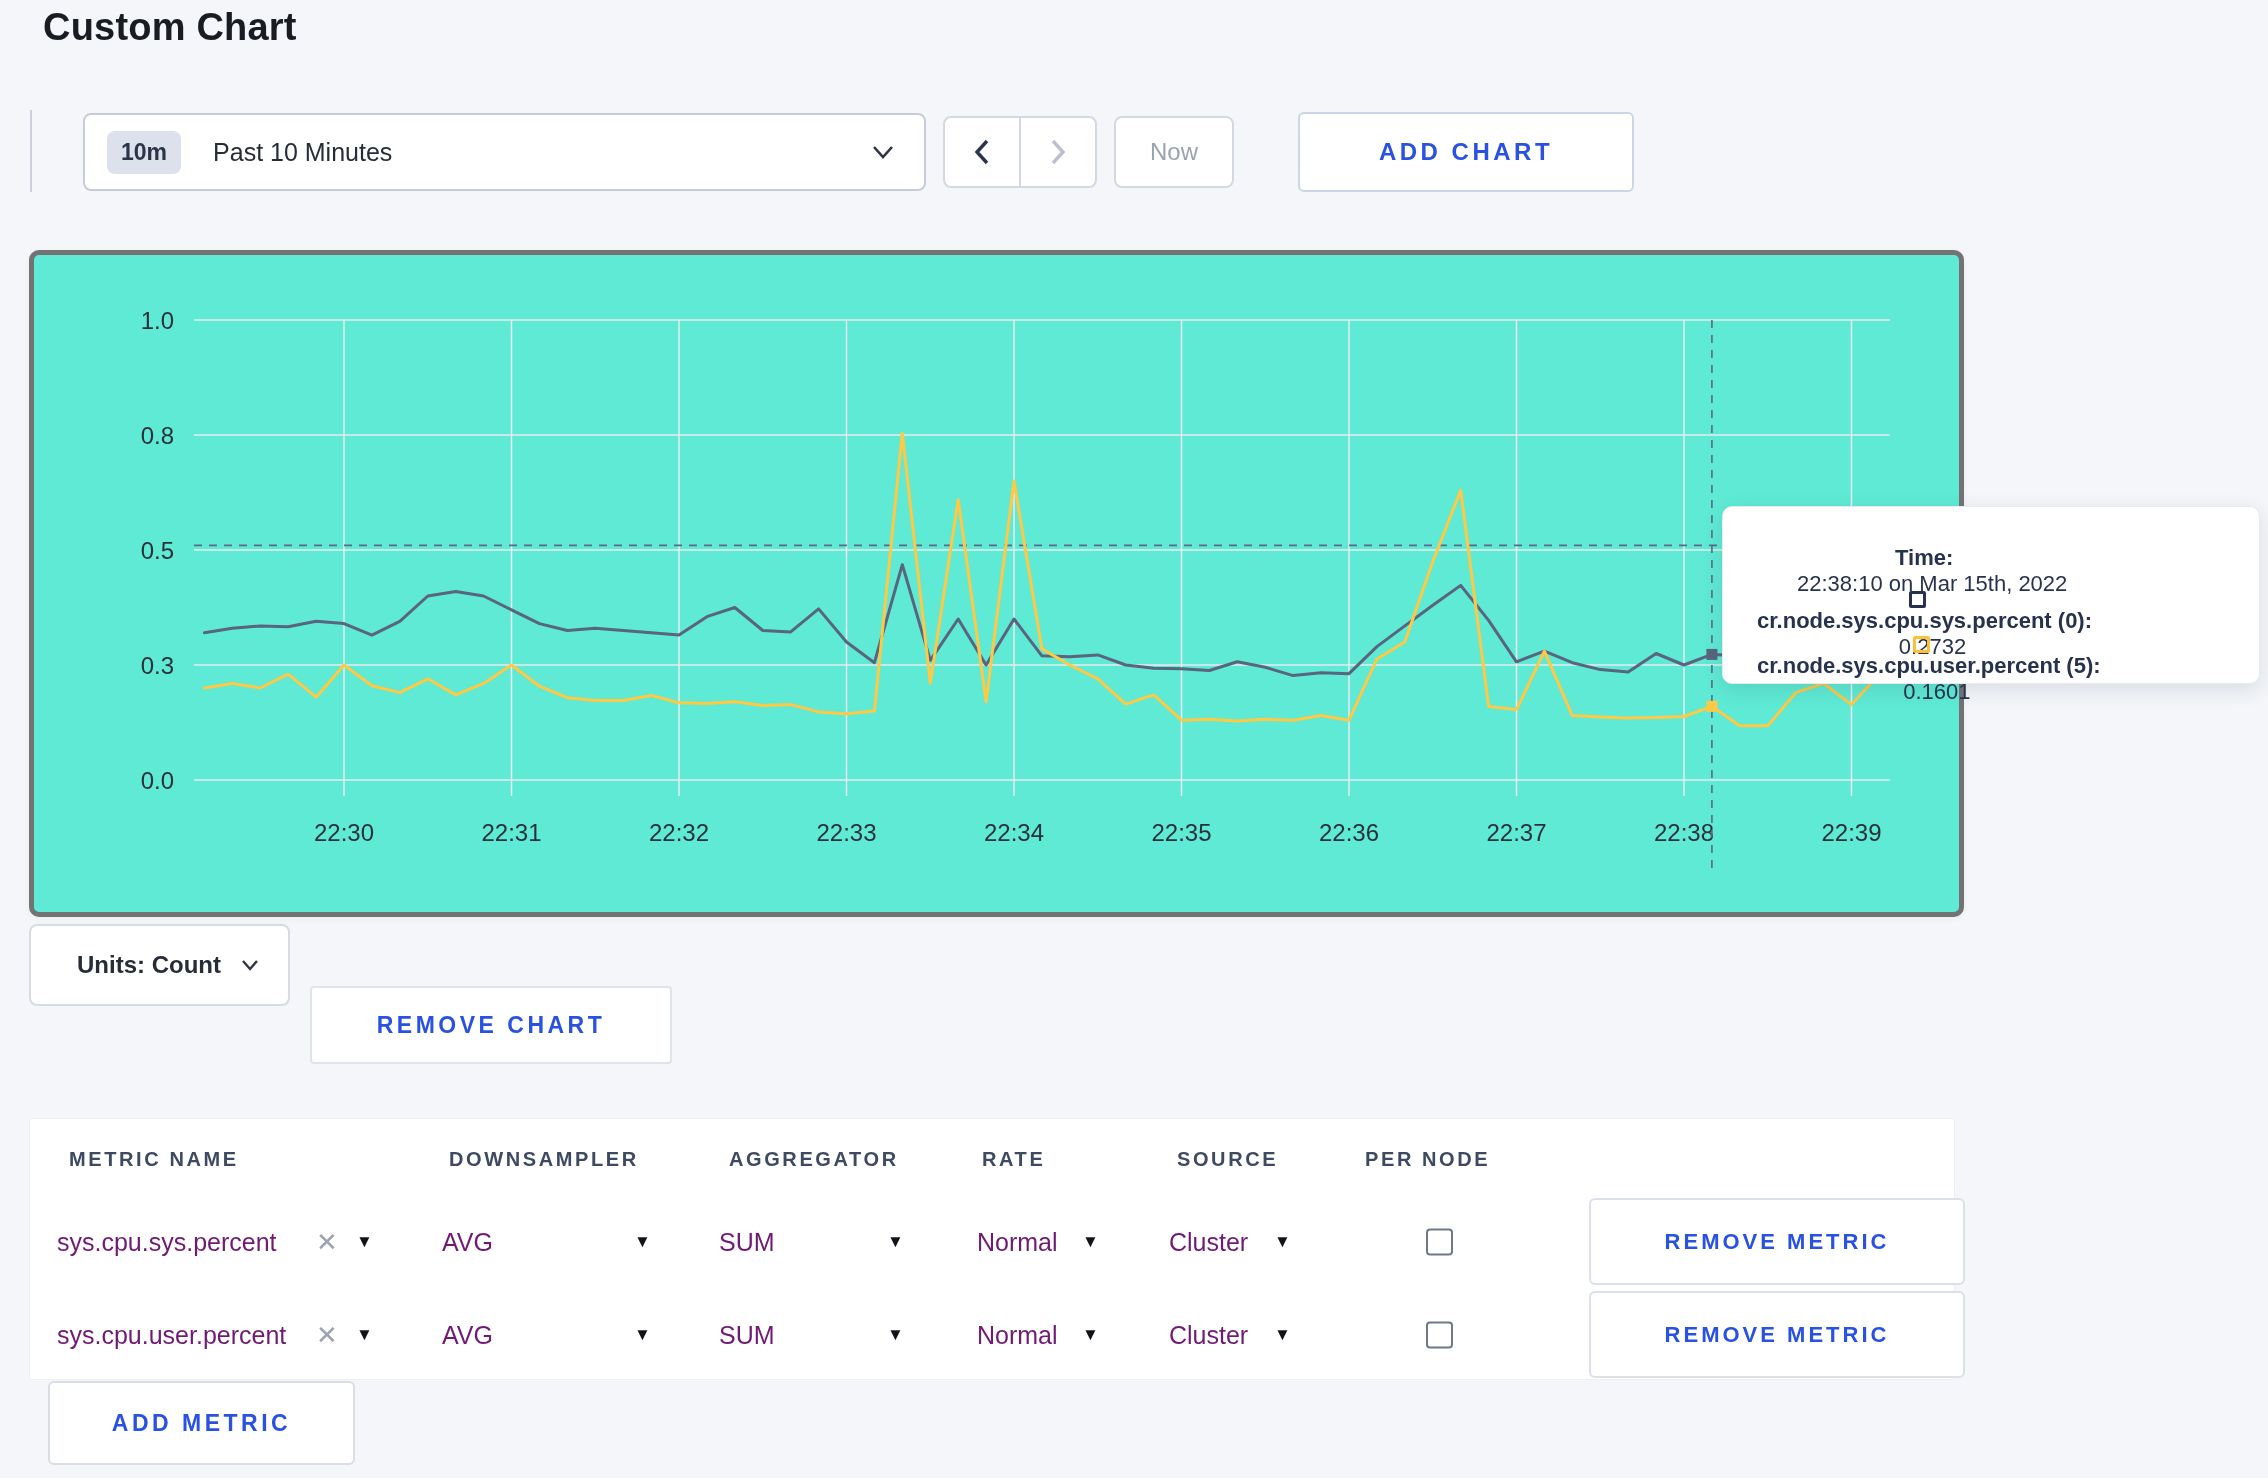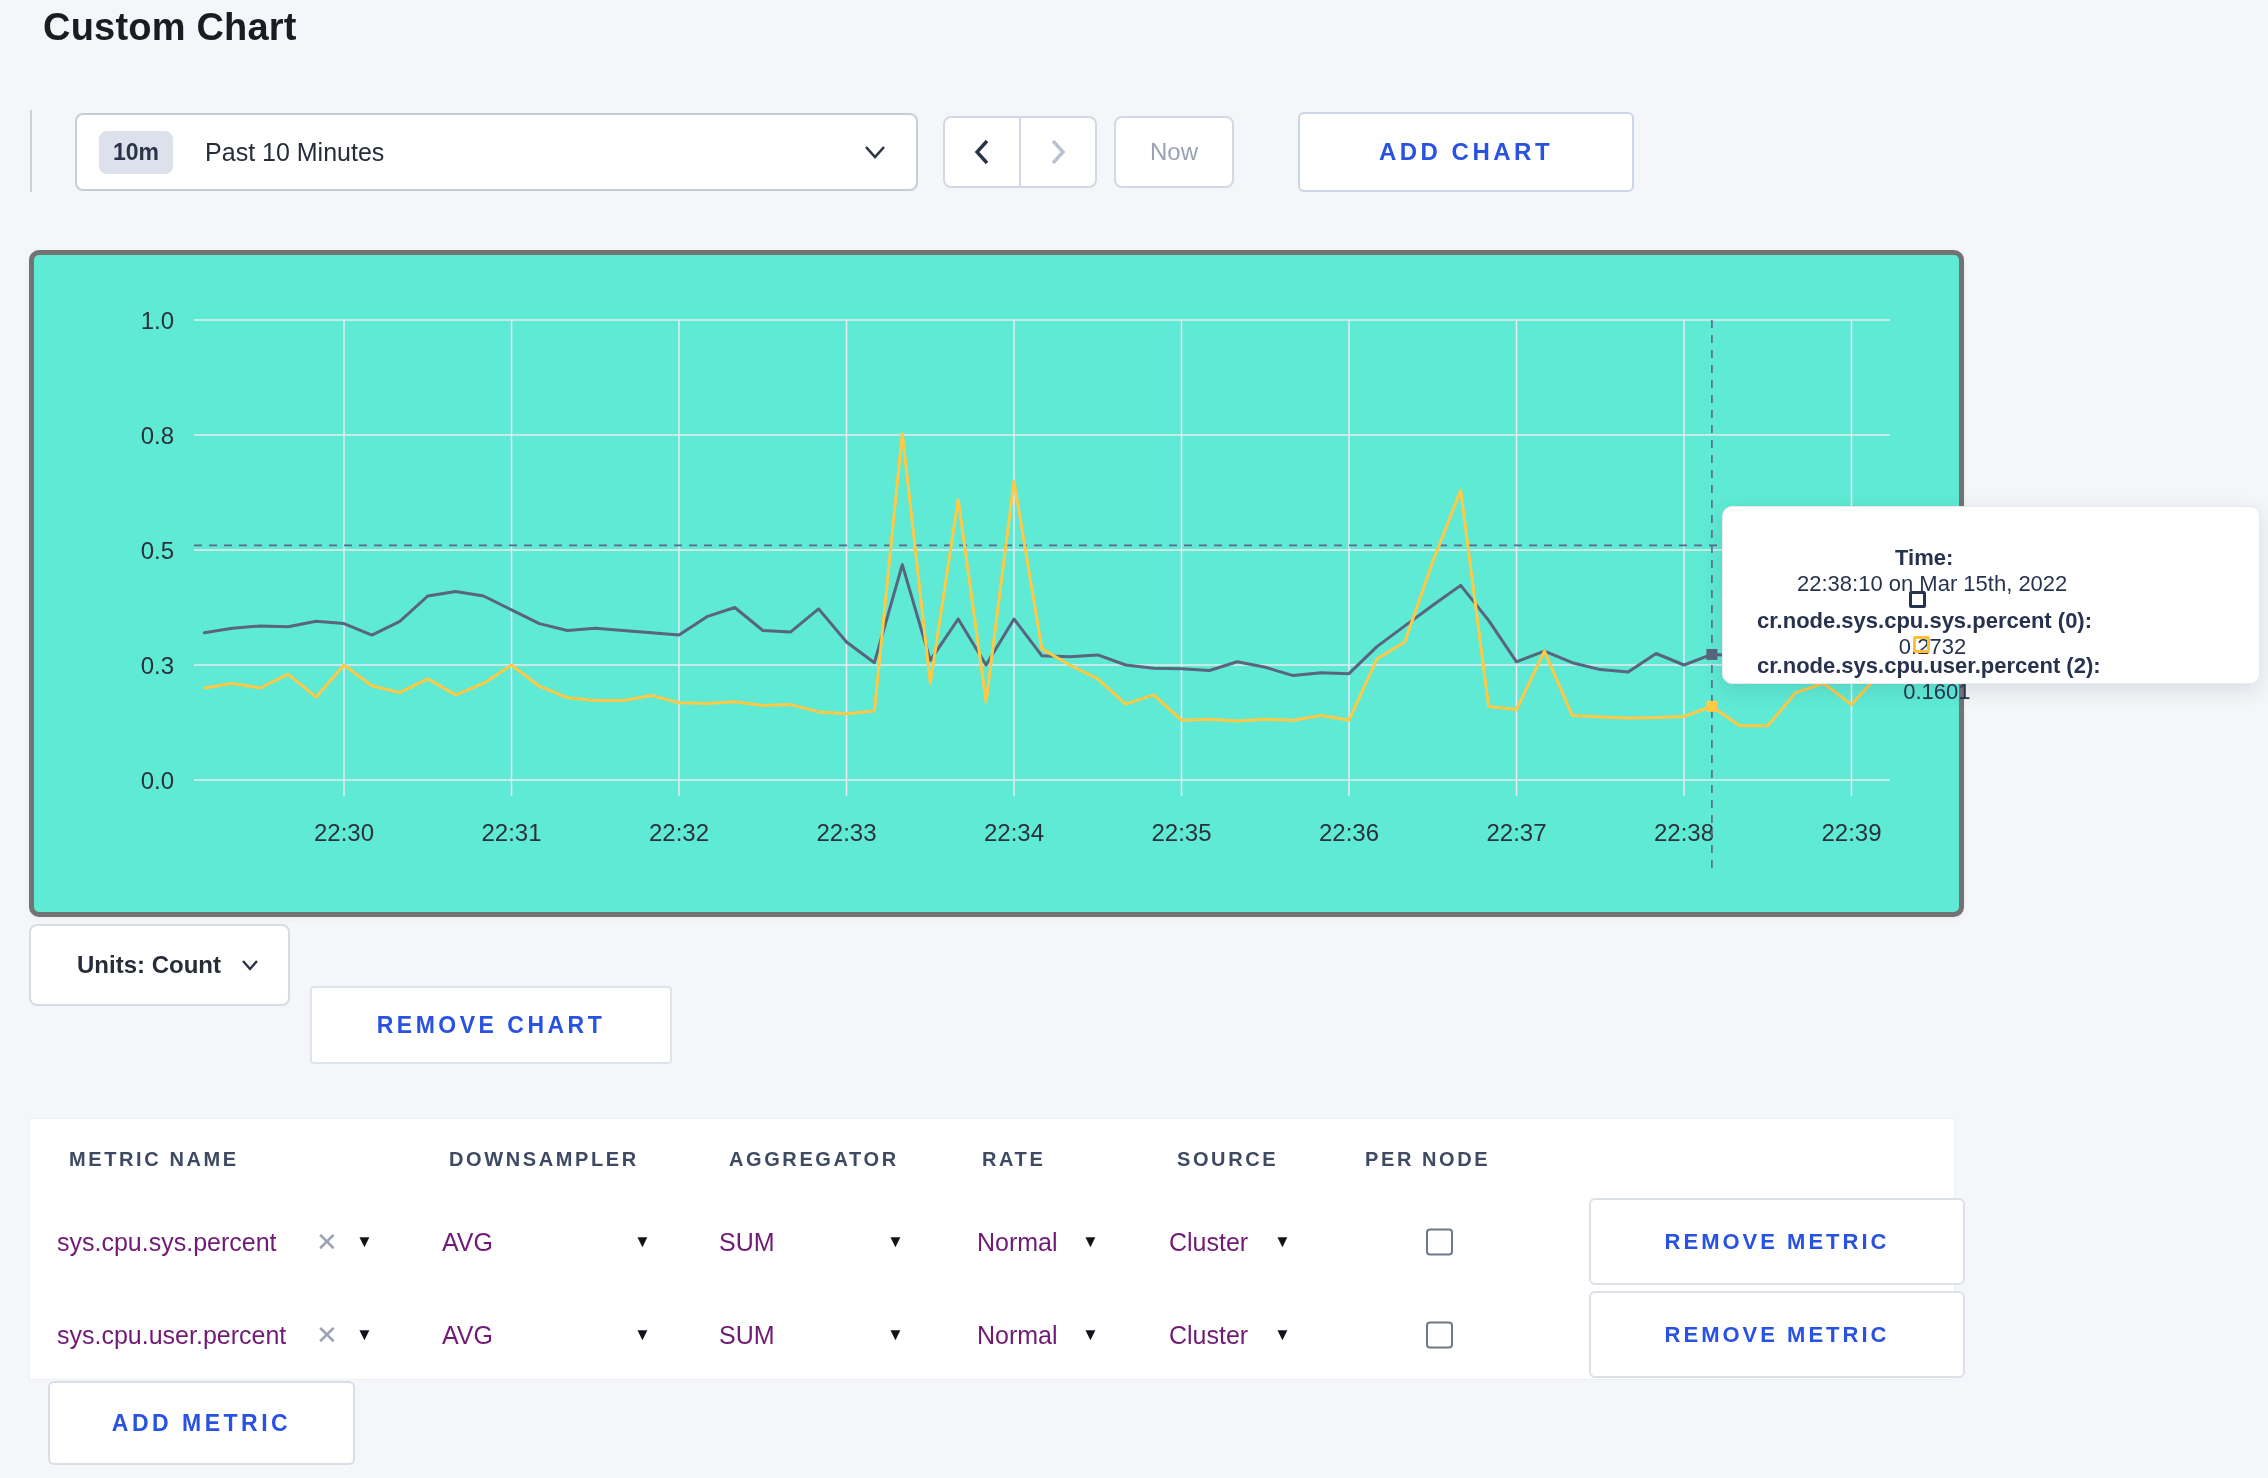--- a/index.html
+++ b/index.html
@@ -7,21 +7,21 @@
     width:2268px;height:1478px;position:relative;overflow:hidden;
     background:#f4f6f9;
     font-family:"Liberation Sans",sans-serif;
     color:#272d38;
   }
   .abs{position:absolute;}
   
   #page-title{left:43px;top:6px;font-size:38px;font-weight:700;color:#191c22;letter-spacing:.2px;}
   #toolbar-divider{left:30px;top:110px;width:2px;height:82px;background:#ccd0d8;}
   .box{background:#fff;border:2px solid #d3d9e2;border-radius:8px;box-sizing:border-box;}
-  #time-dropdown{left:75px;top:113px;width:843px;height:78px;border-color:#c6cdd9;display:flex;align-items:center;cursor:pointer;}
+  #time-dropdown{left:83px;top:113px;width:843px;height:78px;border-color:#c6cdd9;display:flex;align-items:center;cursor:pointer;}
   #time-badge{margin-left:22px;background:#dde1ec;border-radius:8px;padding:8px 14px;font-size:23px;font-weight:700;color:#2c3547;}
   #time-label{margin-left:32px;font-size:25px;color:#272d38;}
   .chev{margin-left:auto;margin-right:26px;}
   #nav-group{left:943px;top:116px;width:154px;height:72px;display:flex;}
   .nav-half{flex:1;display:flex;align-items:center;justify-content:center;cursor:pointer;}
   .nav-half:first-child{border-right:2px solid #d3d9e2;}
   #now-button{left:1114px;top:116px;width:120px;height:72px;display:flex;align-items:center;justify-content:center;
     font-size:24px;color:#9aa3b2;cursor:default;}
   .blue-btn{background:#fff;border:2px solid #ccd6e6;border-radius:6px;color:#2952e3;
     font-weight:700;letter-spacing:3.5px;display:flex;align-items:center;justify-content:center;cursor:pointer;box-sizing:border-box;}
@@ -132,21 +132,21 @@
     <span class="tip-name">Time:</span>
     <span class="tip-val">22:38:10 on Mar 15th, 2022</span>
   </div>
   <div class="tip-row" style="top:84px;">
     <span class="tip-sq" style="border-color:#27334e;"></span>
     <span class="tip-name">cr.node.sys.cpu.sys.percent (0):</span>
     <span class="tip-val">0.2732</span>
   </div>
   <div class="tip-row" style="top:129px;">
     <span class="tip-sq" style="border-color:#fdc136;"></span>
-    <span class="tip-name">cr.node.sys.cpu.user.percent (2):</span>
+    <span class="tip-name">cr.node.sys.cpu.user.percent (5):</span>
     <span class="tip-val">0.1601</span>
   </div>
 </div>
 
 <div class="abs box" id="units-button">
   <span id="units-label">Units: Count</span>
   <svg class="chev" width="24" height="16" viewBox="0 0 24 16">
     <polyline points="5,4 12,12 19,4" fill="none" stroke="#2c3547" stroke-width="2.4"></polyline>
   </svg>
 </div>

